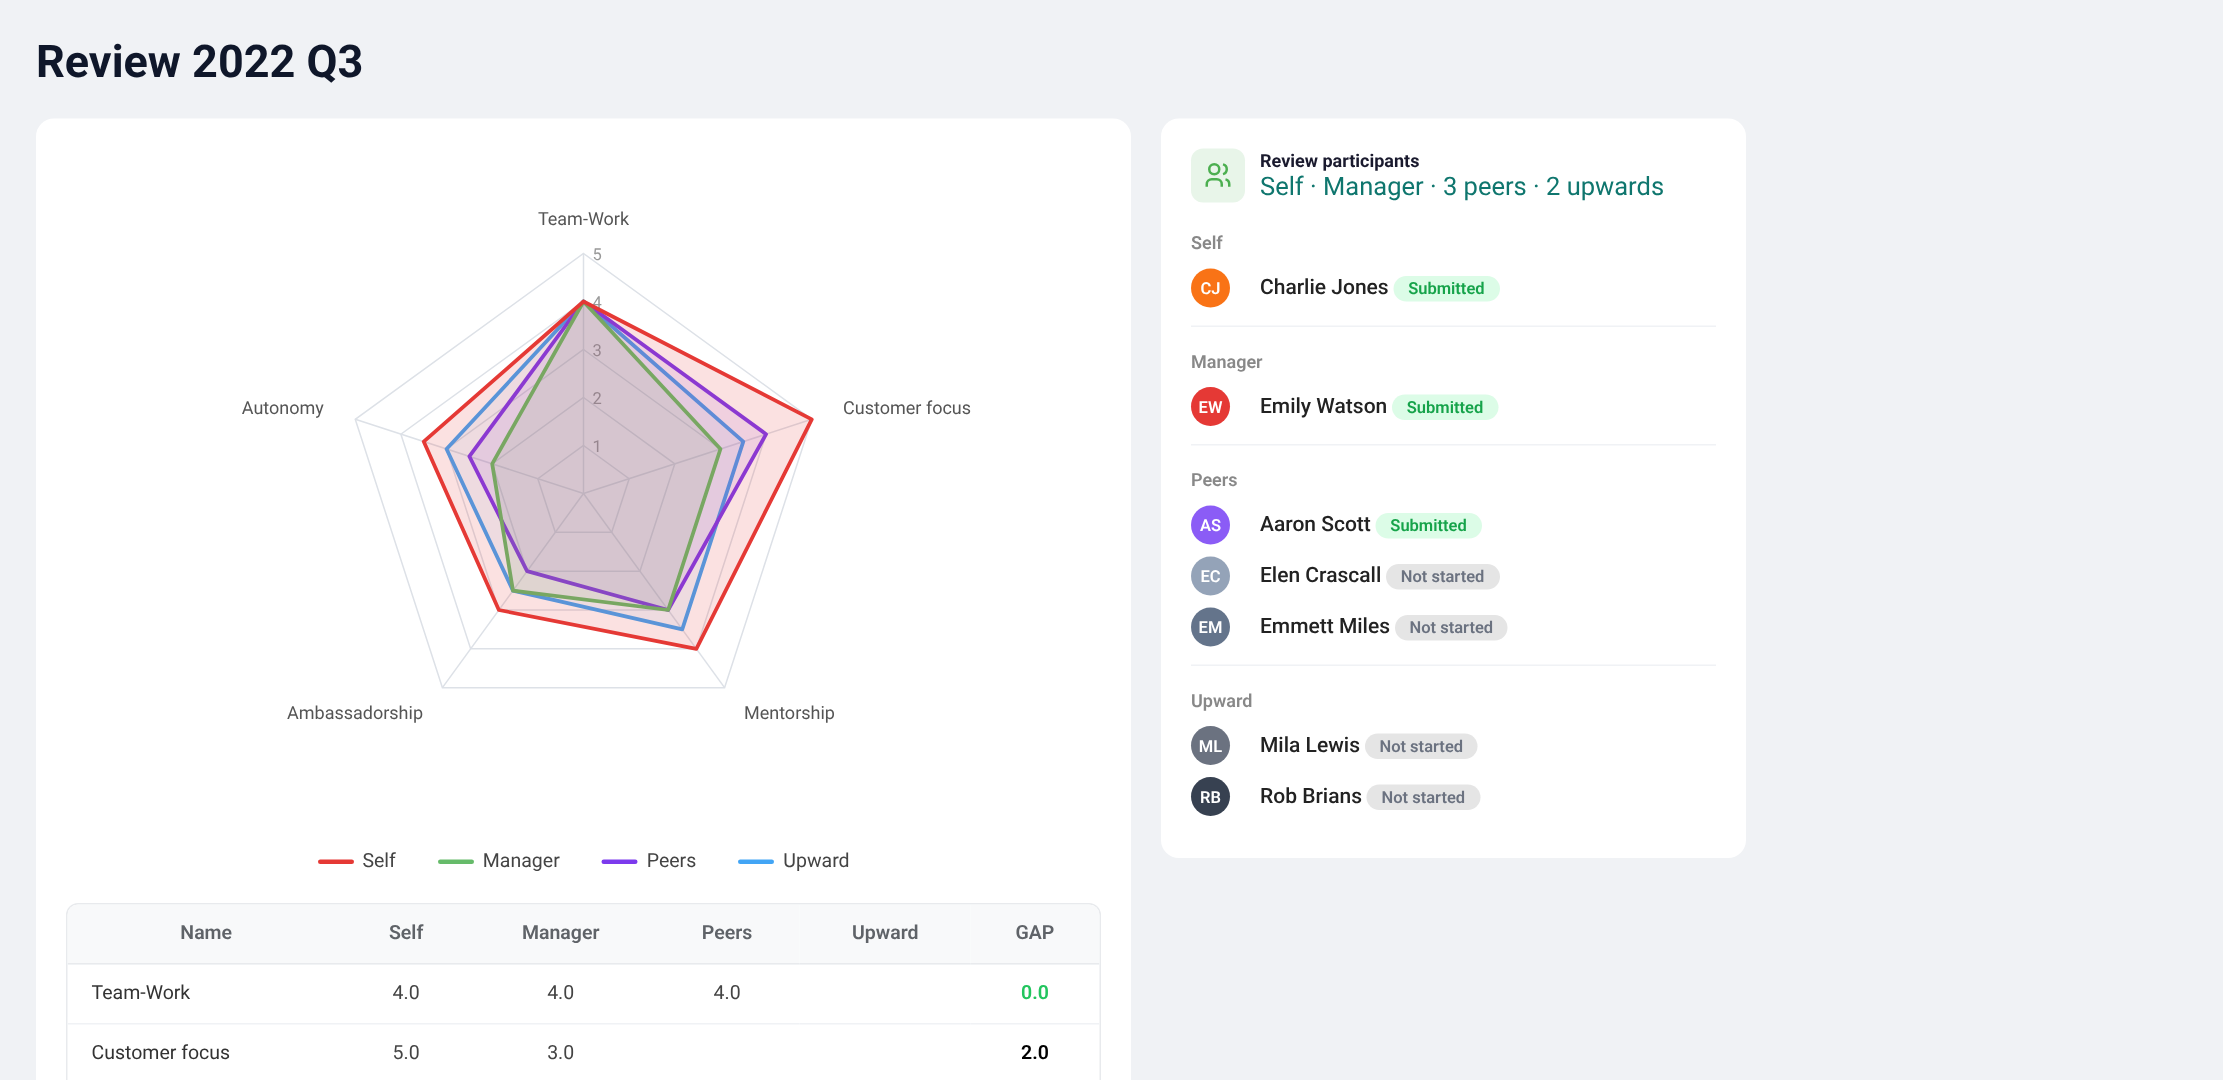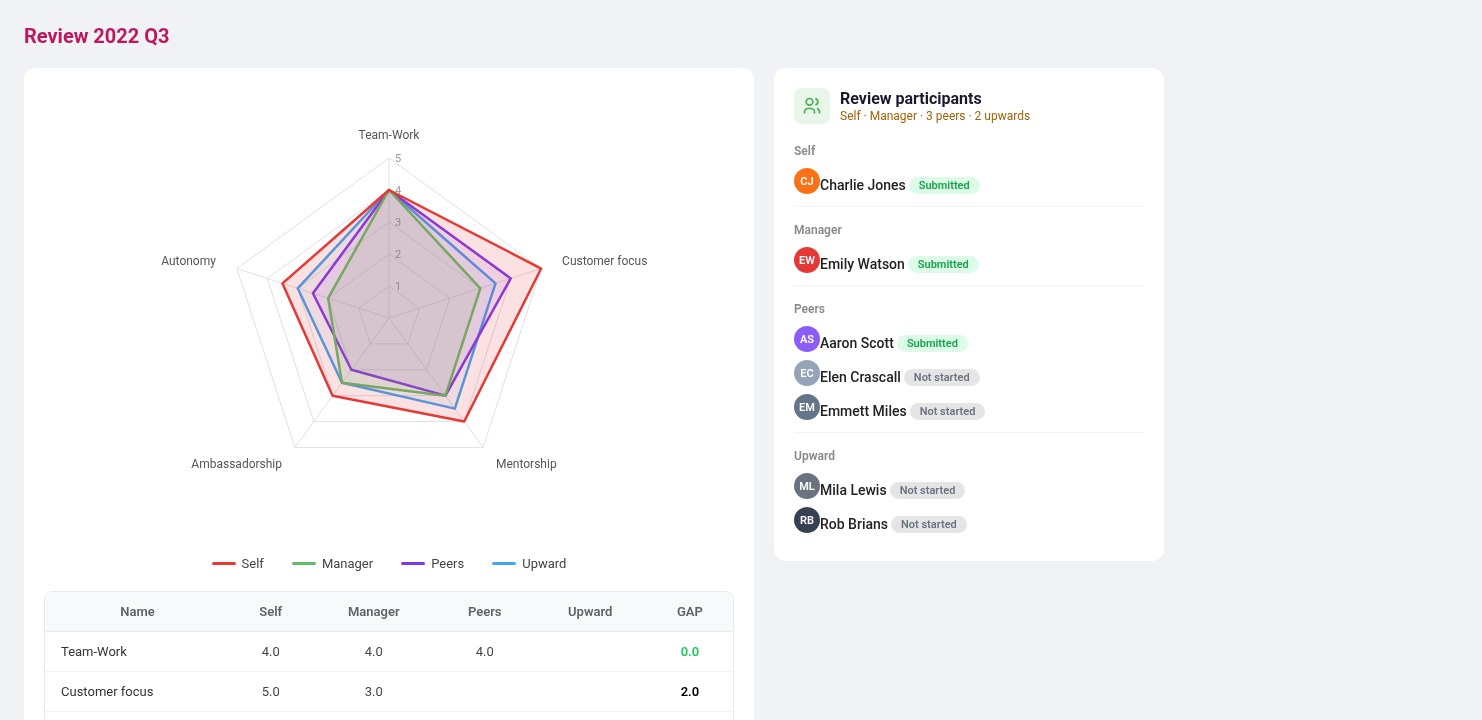--- a/index.html
+++ b/index.html
@@ -4,24 +4,24 @@
   <style>
     * { box-sizing: border-box; margin: 0; padding: 0; }
     body {
       font-family: -apple-system, BlinkMacSystemFont, 'Segoe UI', Roboto, sans-serif;
       background: #f0f2f5;
       padding: 24px;
       min-height: 720px;
       color: #333;
     }
     h1 {
-      font-size: 20px;
+      font-size: 30px;
       font-weight: 700;
       margin-bottom: 20px;
-      color: #be185d;
+      color: #0f172a;
     }
     .main-layout {
       display: flex;
       gap: 20px;
       align-items: flex-start;
     }
     .left-panel {
       background: #fff;
       border-radius: 12px;
       padding: 20px;
@@ -107,41 +107,41 @@
       height: 36px;
       background: #e8f5e9;
       border-radius: 8px;
       display: flex;
       align-items: center;
       justify-content: center;
       color: #4caf50;
       font-size: 18px;
     }
     .participants-title {
-      font-size: 16px;
+      font-size: 12px;
       font-weight: 700;
       color: #1a1a2e;
     }
     .participants-subtitle {
-      font-size: 12px;
-      color: #a16207;
+      font-size: 17px;
+      color: #0f766e;
       margin-top: 1px;
     }
     .section-label {
       font-size: 12px;
       font-weight: 600;
       color: #888;
       margin-bottom: 10px;
       margin-top: 16px;
       text-transform: capitalize;
     }
     .participant-row {
       display: flex;
-      align-items: flex-end;
-      gap: 0;
+      align-items: center;
+      gap: 20px;
       margin-bottom: 8px;
     }
     .avatar {
       width: 26px;
       height: 26px;
       border-radius: 50%;
       background: #ccc;
       display: flex;
       align-items: center;
       justify-content: center;

